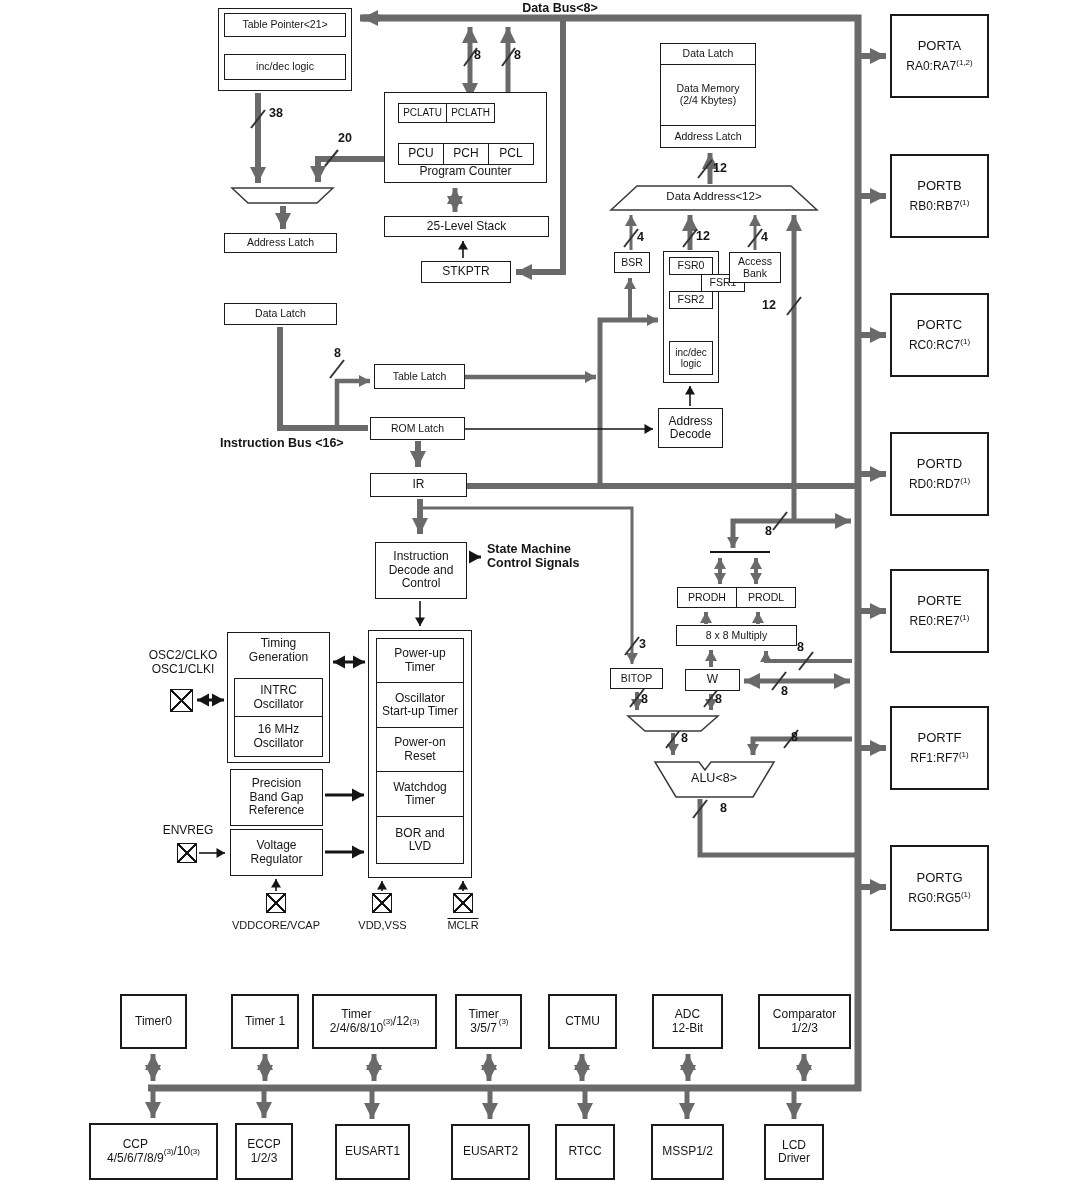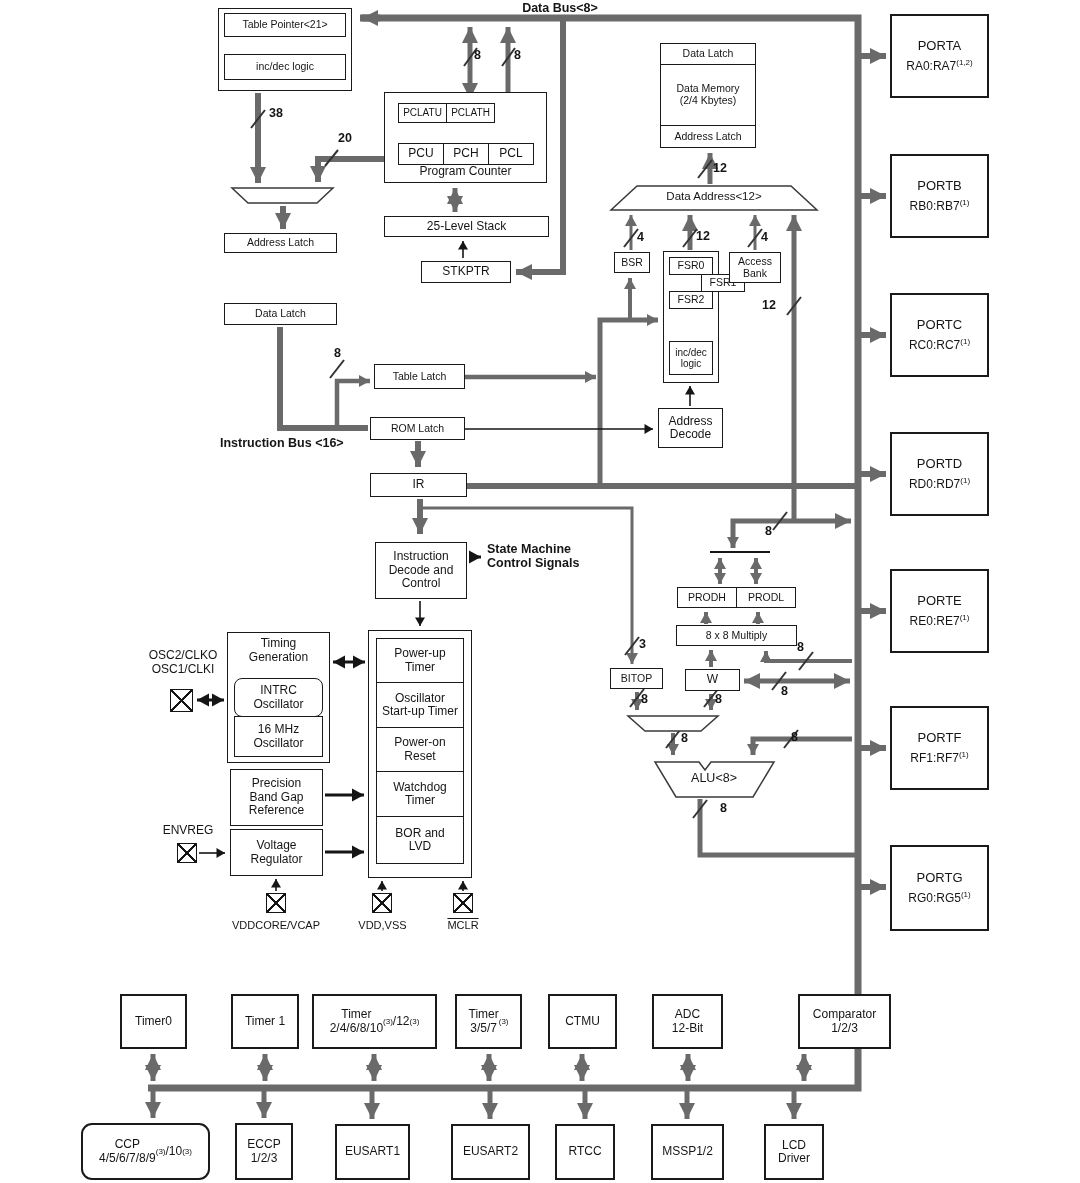--- a/index.html
+++ b/index.html
@@ -238,21 +238,21 @@
   <div class="box sm" style="left:610px;top:668px;width:53px;height:21px;">BITOP</div>
   <div class="box" style="left:685px;top:669px;width:55px;height:22px;">W</div>
   <div class="lbl" style="left:672px;top:771px;width:84px;font-size:12.5px;">ALU&lt;8&gt;</div>
 
   <div class="lbl" style="left:130px;top:649px;width:106px;">OSC2/CLKO
 OSC1/CLKI</div>
   <div class="pin" style="left:170px;top:689px;width:23px;height:23px;"></div>
   <div class="box" style="left:227px;top:632px;width:103px;height:131px;"></div>
   <div class="lbl" style="left:227px;top:637px;width:103px;">Timing
 Generation</div>
-  <div class="box" style="left:234px;top:678px;width:89px;height:39px;border-radius:8px;">INTRC
+  <div class="box" style="left:234px;top:678px;width:89px;height:39px;">INTRC
 Oscillator</div>
   <div class="box" style="left:234px;top:716px;width:89px;height:41px;">16 MHz
 Oscillator</div>
   <div class="box" style="left:230px;top:769px;width:93px;height:57px;">Precision
 Band Gap
 Reference</div>
   <div class="lbl" style="left:146px;top:824px;width:84px;">ENVREG</div>
   <div class="pin" style="left:177px;top:843px;width:20px;height:20px;"></div>
   <div class="box" style="left:230px;top:829px;width:93px;height:47px;">Voltage
 Regulator</div>
@@ -300,24 +300,24 @@
 
   <div class="box thick" style="left:120px;top:994px;width:67px;height:55px;">Timer0</div>
   <div class="box thick" style="left:231px;top:994px;width:68px;height:55px;">Timer 1</div>
   <div class="box thick" style="left:312px;top:994px;width:125px;height:55px;">Timer
 2/4/6/8/10<sup>(3)</sup>/12<sup>(3)</sup></div>
   <div class="box thick" style="left:455px;top:994px;width:67px;height:55px;">Timer
 3/5/7<sup>(3)</sup></div>
   <div class="box thick" style="left:548px;top:994px;width:69px;height:55px;">CTMU</div>
   <div class="box thick" style="left:652px;top:994px;width:71px;height:55px;">ADC
 12-Bit</div>
-  <div class="box thick" style="left:758px;top:994px;width:93px;height:55px;margin-left:40px;">Comparator
+  <div class="box thick" style="left:758px;top:994px;width:93px;height:55px;">Comparator
 1/2/3</div>
 
-  <div class="box thick" style="left:81px;top:1123px;width:129px;height:57px;border-radius:11px;">CCP
+  <div class="box thick" style="left:89px;top:1123px;width:129px;height:57px;">CCP
 4/5/6/7/8/9<sup>(3)</sup>/10<sup>(3)</sup></div>
   <div class="box thick" style="left:235px;top:1123px;width:58px;height:57px;">ECCP
 1/2/3</div>
   <div class="box thick" style="left:335px;top:1124px;width:75px;height:56px;">EUSART1</div>
   <div class="box thick" style="left:451px;top:1124px;width:79px;height:56px;">EUSART2</div>
   <div class="box thick" style="left:555px;top:1124px;width:60px;height:56px;">RTCC</div>
   <div class="box thick" style="left:651px;top:1124px;width:73px;height:56px;">MSSP1/2</div>
   <div class="box thick" style="left:764px;top:1124px;width:60px;height:56px;">LCD
 Driver</div>
 

